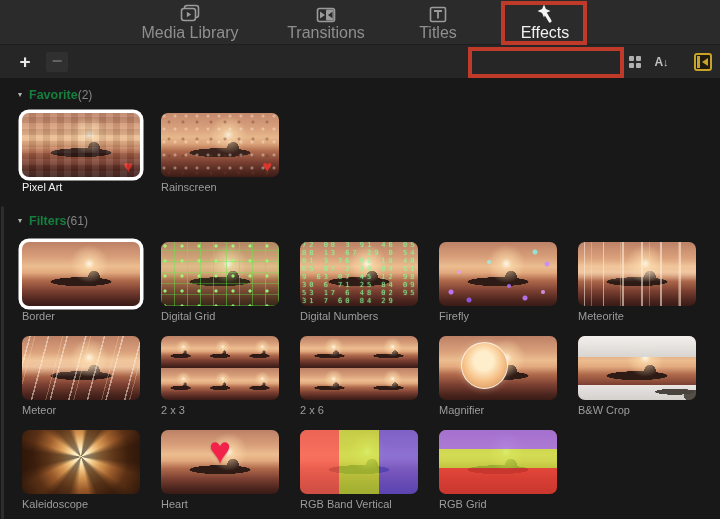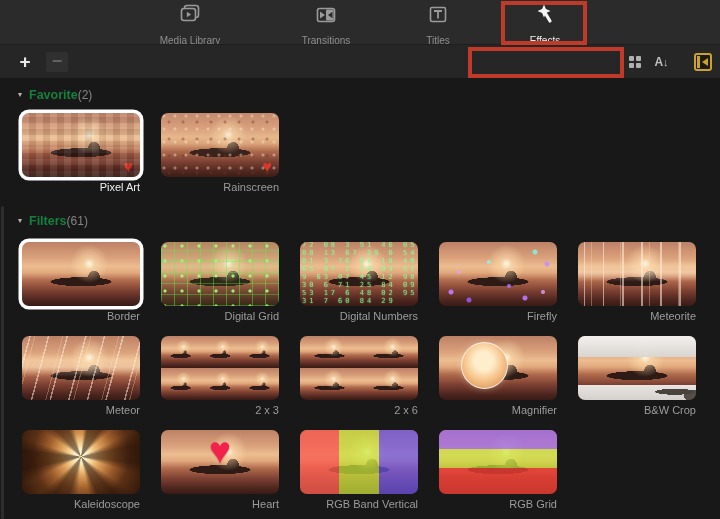--- a/index.html
+++ b/index.html
@@ -7,21 +7,21 @@
   .app {
     position: relative; width: 720px; height: 519px; overflow: hidden;
     background: #181818; font-family: "Liberation Sans", sans-serif;
     -webkit-font-smoothing: antialiased;
   }
 
   
   .tabbar { position:absolute; left:0; top:0; width:720px; height:44px; background:#2b2b2b; }
   .tab { position:absolute; top:4px; height:38px; text-align:center; cursor:pointer; }
   .tab .ticon { height:22px; display:flex; align-items:center; justify-content:center; }
-  .tab .tlabel { font-size:10px; color:#8f8f8f; margin-top:8px; line-height:13px; }
+  .tab .tlabel { font-size:16px; color:#8f8f8f; margin-top:0; line-height:13px; }
   .tab.active .tlabel { color:#f0f0f0; }
   .tab svg { display:block; }
 
   
   .toolbar { position:absolute; left:0; top:44px; width:720px; height:34px; background:#262626; border-top:1px solid #1e1e1e; }
   .tb-btn { position:absolute; top:50%; transform:translateY(-50%); display:flex; align-items:center; justify-content:center; cursor:pointer; }
   .btn-add { left:14px; width:22px; height:22px; color:#e9e9e9; font-size:19px; font-weight:bold; }
   .btn-remove { left:46px; width:22px; height:20px; color:#626262; font-size:18px; font-weight:bold; background:#303030; border-radius:2px; }
   .search-box {
     position:absolute; left:480px; top:52px; width:132px; height:21px;
@@ -50,21 +50,21 @@
   .sec-arrow { color:#b5b5b5; font-size:8px; margin-right:7px; }
   .sec-label { color:#15803d; font-size:12.5px; font-weight:bold; margin-right:0; }
   .sec-count { color:#848484; font-size:12px; }
   .grid { display:flex; flex-wrap:wrap; column-gap:21px; row-gap:12px; width:676px; margin-left:22px; }
   .sec-fav .sec-header { margin-top:9px; }
   .sec-fav .grid { margin-top:11px; }
   .sec-filters .sec-header { margin-top:18px; }
   .sec-filters .grid { margin-top:14px; }
 
   .item { width:118px; }
-  .label { margin-top:4px; height:14px; text-align:right; font-size:11px; color:#9c9c9c;
+  .label { margin-top:4px; height:14px; text-align:left; font-size:11px; color:#9c9c9c;
            white-space:nowrap; overflow:hidden; }
   .item.selected .label.fav-lbl { color:#f0f0f0; }
 
   
   .thumb {
     position:relative; width:118px; height:64px; border-radius:7px; overflow:hidden; cursor:pointer;
     background-color:#8a4c3a;
     background-image:
       radial-gradient(circle at 57% 34%, rgba(255,250,235,.95) 0%, rgba(255,224,175,.6) 7%, rgba(255,200,140,0) 24%),
       radial-gradient(ellipse 5% 10% at 61% 55%, #2f1b16 98%, rgba(0,0,0,0) 100%),

